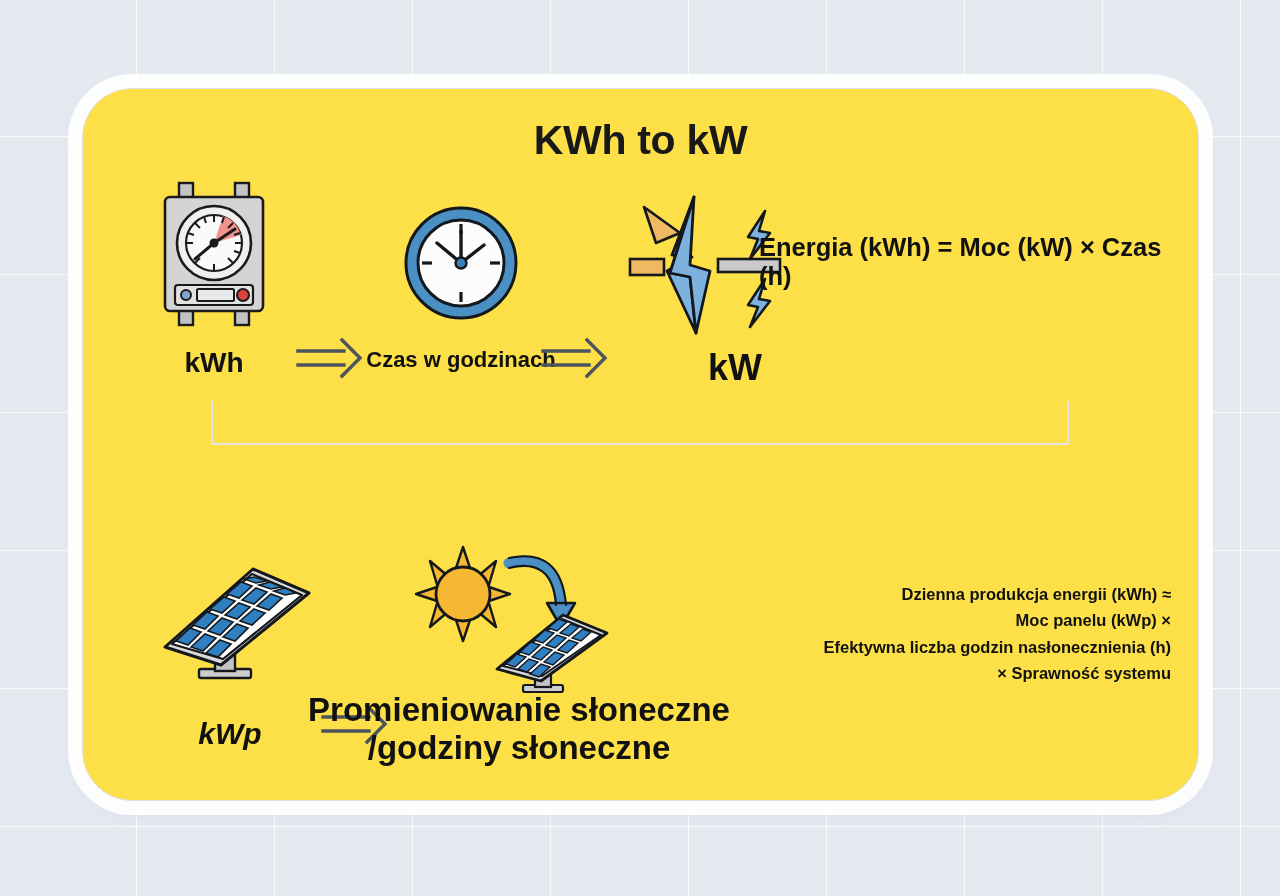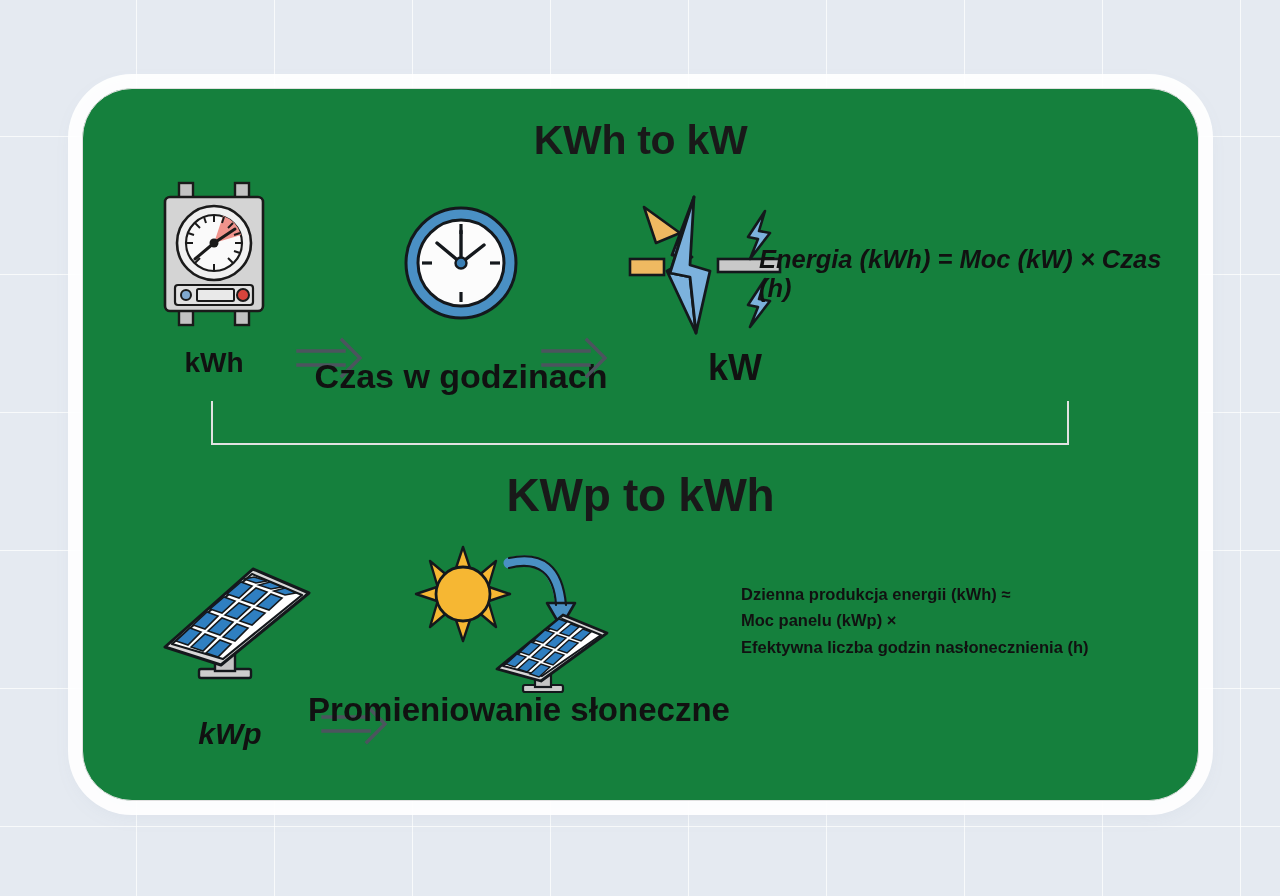--- a/index.html
+++ b/index.html
@@ -21,21 +21,21 @@
     position: relative;
   }
 
   
   #card {
     position: absolute;
     left: 82px;
     top: 88px;
     width: 1117px;
     height: 713px;
-    background: #15803d;
+    background: #fde047;
     border: 1px solid #e0e0e0;
     border-radius: 50px;
     box-shadow: 0 0 0 14px rgba(255,255,255,0.92),
                 0 6px 26px rgba(120,140,165,0.18);
   }
 
   .title {
     position: absolute;
     width: 100%;
     text-align: center;
@@ -154,21 +154,21 @@
         <line x1="60" y1="99" x2="60" y2="89"></line>
         <line x1="21" y1="60" x2="31" y2="60"></line>
       </g>
       <line x1="60" y1="60" x2="60" y2="28" stroke="#14181c" stroke-width="3.4" stroke-linecap="round"></line>
       <line x1="60" y1="60" x2="36" y2="40" stroke="#14181c" stroke-width="3.4" stroke-linecap="round"></line>
       <line x1="60" y1="60" x2="83" y2="42" stroke="#14181c" stroke-width="3.4" stroke-linecap="round"></line>
       <circle cx="60" cy="60" r="5.5" fill="#3a7fb5" stroke="#14181c" stroke-width="2.4"></circle>
     </svg>
   </div>
 
-  <div class="label" style="left:208px; top:268px; width:340px; font-size:34px;">Czas w godzinach</div>
+  <div class="label" style="left:208px; top:258px; width:340px; font-size:22px;">Czas w godzinach</div>
 
   <div class="arrow2" style="left:458px; top:248px;">
     <svg width="68" height="42" viewBox="0 0 68 42">
       <g stroke="#4c545e" stroke-width="3.4" fill="none" stroke-linecap="square">
         <line x1="2" y1="14" x2="48" y2="14"></line>
         <line x1="2" y1="28" x2="48" y2="28"></line>
         <polyline points="46,3 64,21 46,39" stroke-linejoin="miter"></polyline>
       </g>
     </svg>
   </div>
@@ -186,25 +186,24 @@
       <rect x="84" y="64" width="62" height="13" fill="#c9c9c9" stroke="#14181c" stroke-width="2.6"></rect>
 
       <path d="M131 16 L114 42 L124 44 L116 64 L136 38 L125 36 Z" fill="#7cb2dd" stroke="#14181c" stroke-width="2.6" stroke-linejoin="round"></path>
 
       <path d="M131 84 L114 110 L124 112 L116 132 L136 106 L125 104 Z" fill="#7cb2dd" stroke="#14181c" stroke-width="2.6" stroke-linejoin="round"></path>
     </svg>
   </div>
 
   <div class="label" style="left:604px; top:258px; width:96px; font-size:36px;">kW</div>
 
-  <div class="formula" style="left:676px; top:156px; font-size:25.5px;font-style:italic;">Energia (kWh) = Moc (kW) × Czas (h)</div>
+  <div class="formula" style="left:676px; top:144px; font-size:25.5px;">Energia (kWh) = Moc (kW) × Czas (h)</div>
 
   <div id="divider"></div>
 
-  <div class="title" id="title-kwp-to-kwh">KWp to kWh</div>
 
   <div class="icon" id="solar-panel-icon" style="left:62px; top:462px;">
     <svg width="170" height="135" viewBox="0 0 170 135">
 
       <rect x="54" y="118" width="52" height="9" rx="2" fill="#cdcdcd" stroke="#14181c" stroke-width="2.4"></rect>
       <rect x="70" y="98" width="20" height="22" fill="#c4c4c4" stroke="#14181c" stroke-width="2.4"></rect>
 
       <path d="M20 96 L108 18 L164 42 L76 114 Z" fill="#d8d8d8" stroke="#14181c" stroke-width="3" stroke-linejoin="round"></path>
       <path d="M27 93 L107 23 L157 44 L78 108 Z" fill="#ffffff" stroke="#14181c" stroke-width="2.2" stroke-linejoin="round"></path>
       <g fill="#2f7fc1" stroke="#14181c" stroke-width="1.6">
@@ -278,21 +277,23 @@
         <path d="M125 127 L136 117 L145 120 L134 130 Z"></path>
         <path d="M139 115 L150 105 L159 108 L148 118 Z"></path>
         <path d="M153 103 L164 93 L173 96 L162 106 Z"></path>
         <path d="M167 91 L178 82 L186 85 L176 94 Z"></path>
       </g>
     </svg>
   </div>
 
   <div class="label" style="left:196px; top:602px; width:480px; font-size:33px;">
     <span>Promieniowanie słoneczne</span><br>
-  </div>
-
-  <div class="formula" style="left:658px; top:492px; width:430px; text-align:left; font-size:16.5px; line-height:1.6;">
+    <span>/godziny słoneczne</span>
+  </div>
+
+  <div class="formula" style="left:658px; top:492px; width:430px; text-align:right; font-size:16.5px; line-height:1.6;">
     <div>Dzienna produkcja energii (kWh) ≈</div>
     <div>Moc panelu (kWp) ×</div>
     <div>Efektywna liczba godzin nasłonecznienia (h)</div>
+    <div>× Sprawność systemu</div>
   </div>
 
 </div>
 
 </body></html>

